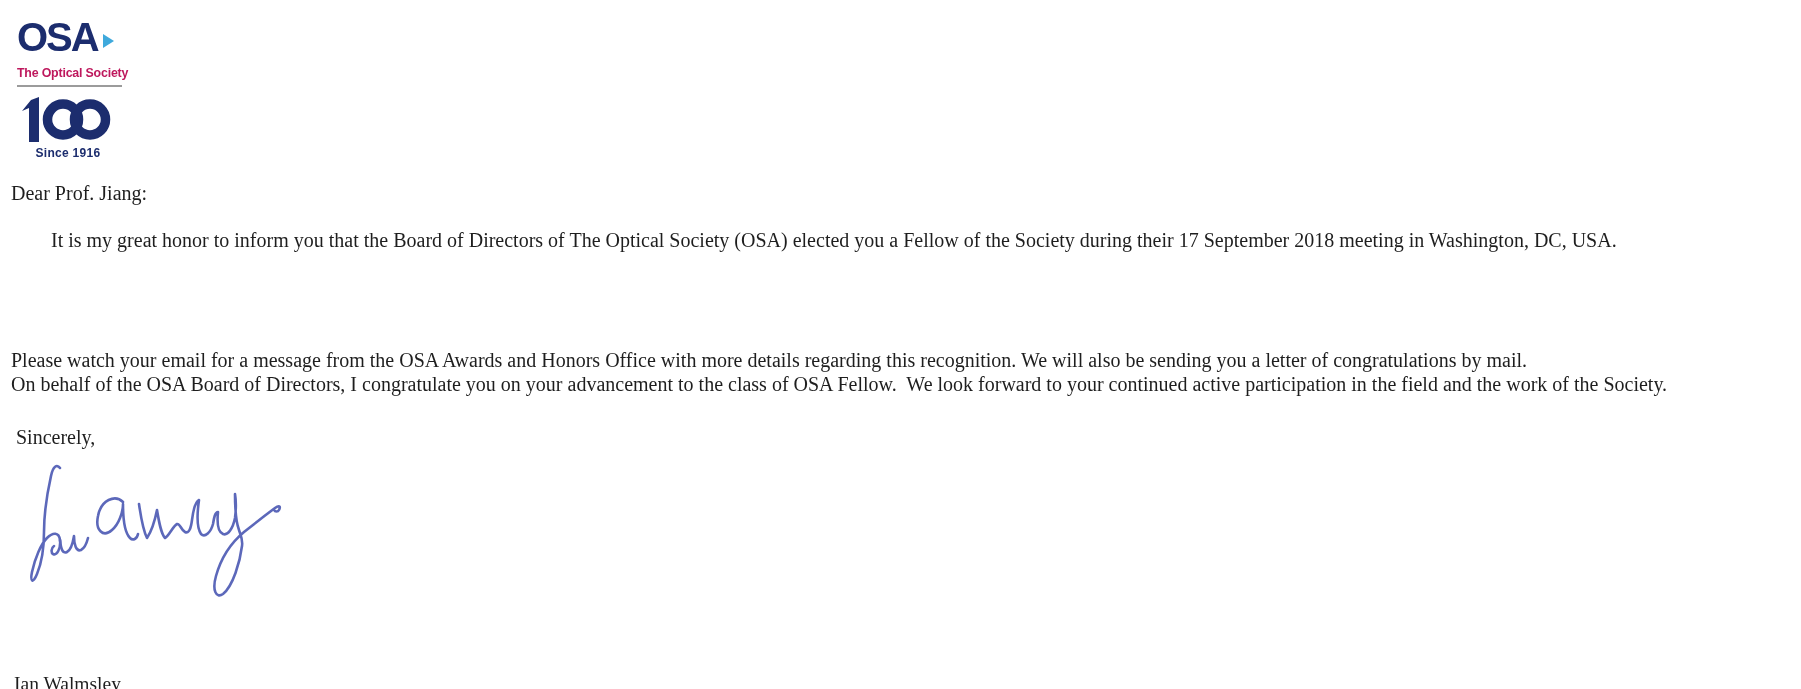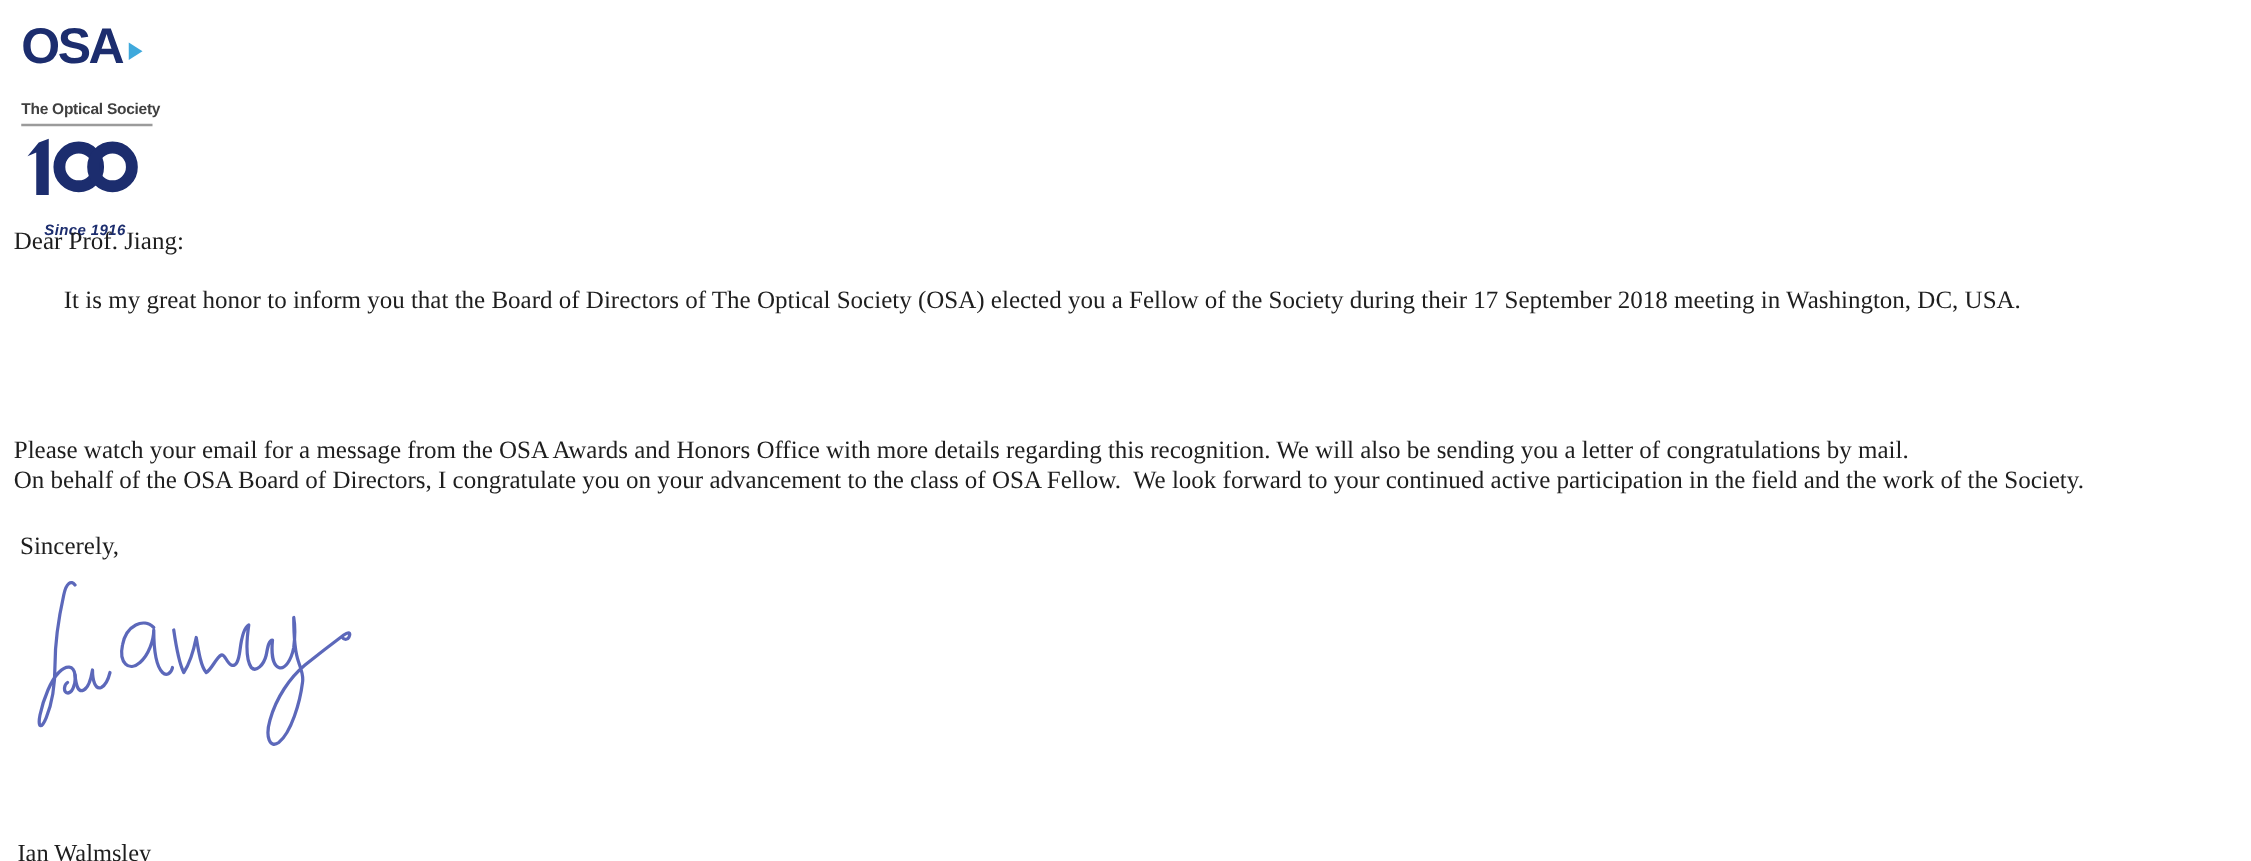--- a/index.html
+++ b/index.html
@@ -33,45 +33,44 @@
   .logo-triangle {
     position: absolute;
     left: 86px;
     top: 22px;
     width: 0; height: 0;
     border-left: 11px solid #3fa9dc;
     border-top: 7px solid transparent;
     border-bottom: 7px solid transparent;
   }
   .logo-tagline {
-    margin-top: 18px;
+    margin-top: 4px;
     font-family: "Liberation Sans", sans-serif;
     font-weight: 700;
     font-size: 12.4px;
     letter-spacing: -0.2px;
-    color: #404040;
+    color: #be185d;
     white-space: nowrap;
   }
   .logo-divider {
     margin-top: 5px;
     width: 105px;
     height: 2px;
     background: #9b9b9b;
   }
   .logo-100 { display: block; margin-top: 9px; }
   .logo-since {
-    margin-top: 20px;
+    margin-top: 3px;
     width: 102px;
     text-align: center;
     font-family: "Liberation Sans", sans-serif;
     font-weight: 700;
     font-size: 12px;
     letter-spacing: 0.3px;
     color: #1c2d6e;
-    font-style: italic;
   }
 
   
   .line {
     position: absolute;
     left: 11px;
     font-size: 20px;
     line-height: 26px;
     white-space: pre;
     color: #1e1e1e;

